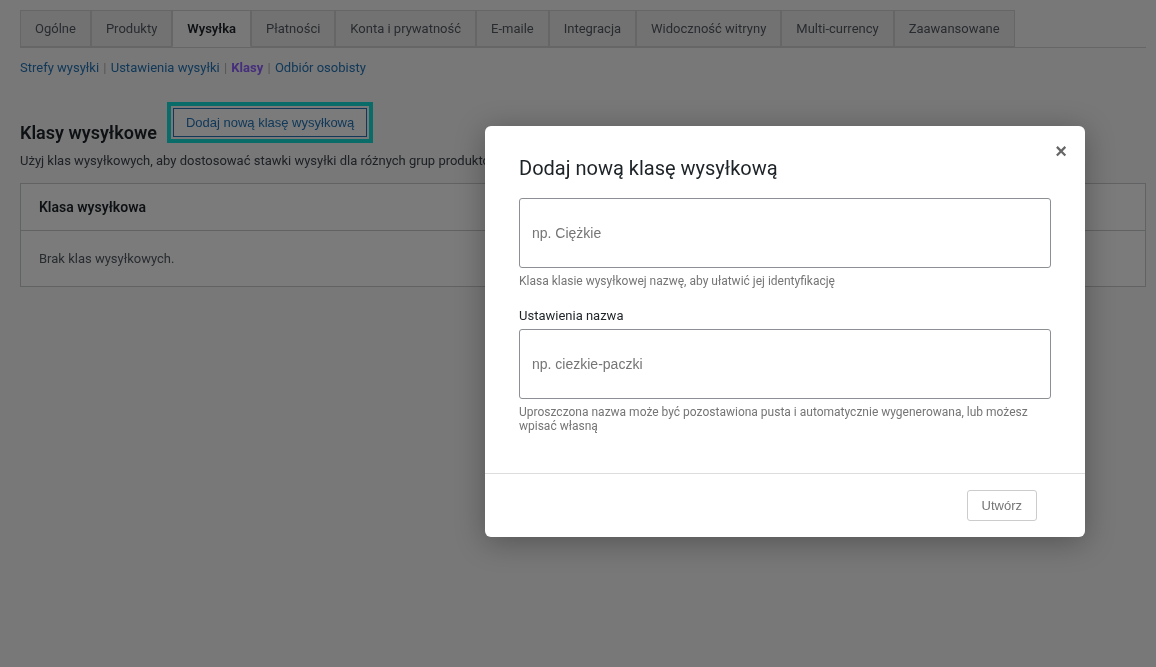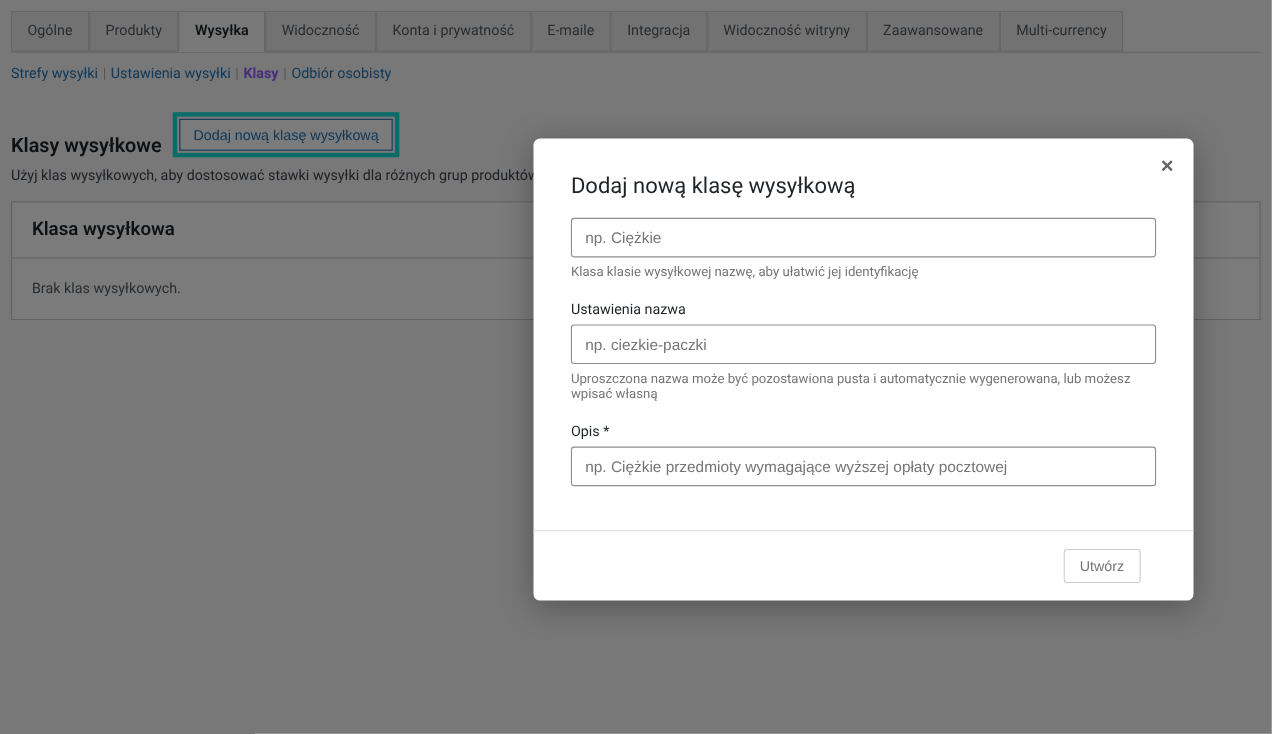--- a/index.html
+++ b/index.html
@@ -21,20 +21,21 @@
       position: absolute;
       top: 0;
       left: 0;
       right: 0;
       bottom: 0;
       background: rgba(0,0,0,0.5);
       z-index: 10;
     }
     .main-content {
       padding: 10px 10px 0 10px;
+      margin-left: 10px;
     }
     .tabs {
       display: flex;
       border-bottom: 1px solid #ccc;
     }
     .tab {
       padding: 10px 14px;
       border: 1px solid #ccc;
       background: #e5e5e5;
       margin-right: 0;
@@ -97,21 +98,21 @@
       width: 100%;
       border-collapse: collapse;
       border: 1px solid #c3c4c7;
       background: #f6f7f7;
     }
     .table th {
       text-align: left;
       padding: 15px 18px;
       font-weight: 600;
       border-bottom: 1px solid #c3c4c7;
-      font-size: 17px;
+      font-size: 14px;
     }
     .table td {
       padding: 20px 18px;
       font-size: 13px;
       color: #50575e;
     }
     
     .modal {
       position: absolute;
       top: 126px;
@@ -146,21 +147,21 @@
       margin-bottom: 20px;
     }
     .form-label {
       display: block;
       font-size: 13px;
       color: #1d2327;
       margin-bottom: 6px;
     }
     .form-input {
       width: 100%;
-      padding: 9px 12px;
+      padding: 26px 12px;
       border: 1px solid #8c8f94;
       border-radius: 3px;
       font-size: 14px;
       color: #2c3338;
     }
     .form-input::placeholder {
       color: #757575;
     }
     .form-help {
       font-size: 12px;
@@ -183,27 +184,27 @@
     }
   </style>
 </head>
 <body>
 
 <div class="main-content">
   <div class="tabs">
     <div class="tab">Ogólne</div>
     <div class="tab">Produkty</div>
     <div class="tab active">Wysyłka</div>
-    <div class="tab">Widoczność</div>
+    <div class="tab">Płatności</div>
     <div class="tab">Konta i prywatność</div>
     <div class="tab">E-maile</div>
     <div class="tab">Integracja</div>
     <div class="tab">Widoczność witryny</div>
+    <div class="tab">Multi-currency</div>
     <div class="tab">Zaawansowane</div>
-    <div class="tab">Multi-currency</div>
   </div>
 
   <div class="subnav">
     <a href="#">Strefy wysyłki</a>
     <span class="sep"> | </span>
     <a href="#">Ustawienia wysyłki</a>
     <span class="sep"> | </span>
     <span class="active">Klasy</span>
     <span class="sep"> | </span>
     <a href="#">Odbiór osobisty</a>
@@ -244,21 +245,17 @@
       <input type="text" class="form-input" placeholder="np. Ciężkie" style="">
       <p class="form-help">Klasa klasie wysyłkowej nazwę, aby ułatwić jej identyfikację</p>
     </div>
 
     <div class="form-group">
       <label class="form-label">Ustawienia nazwa</label>
       <input type="text" class="form-input" placeholder="np. ciezkie-paczki" style="">
       <p class="form-help">Uproszczona nazwa może być pozostawiona pusta i automatycznie wygenerowana, lub możesz wpisać własną</p>
     </div>
 
-    <div class="form-group">
-      <label class="form-label">Opis *</label>
-      <input type="text" class="form-input" placeholder="np. Ciężkie przedmioty wymagające wyższej opłaty pocztowej" style="">
-    </div>
   </div>
   <div class="modal-footer">
     <button class="create-button">Utwórz</button>
   </div>
 </div>
 
 </body></html>

